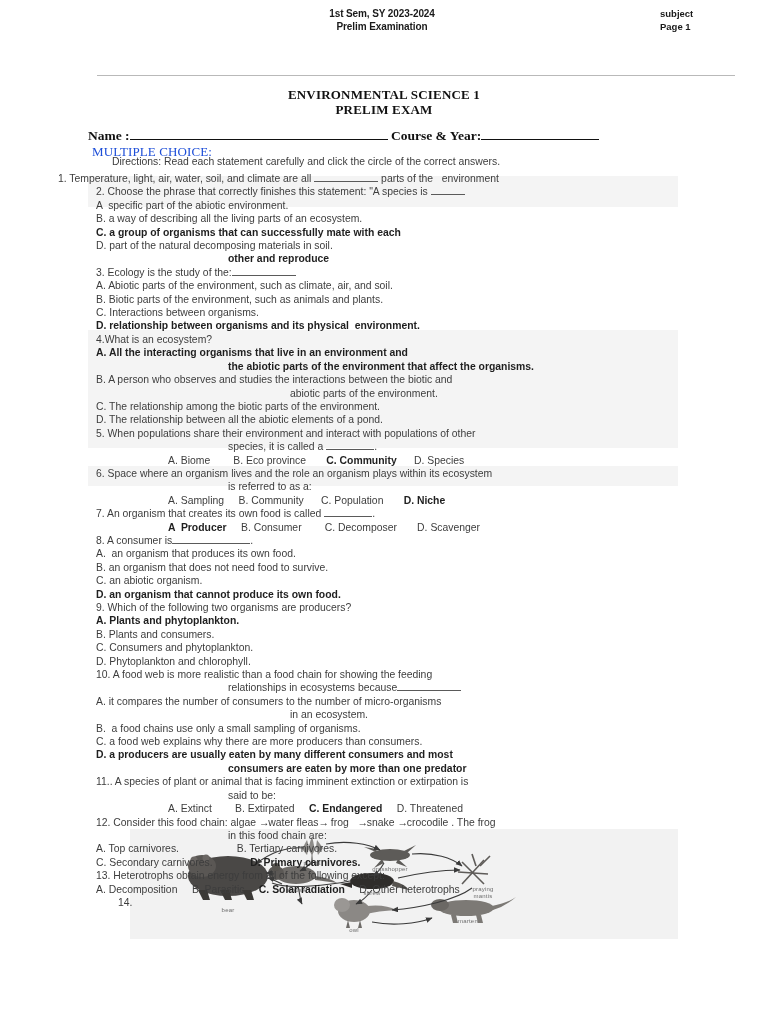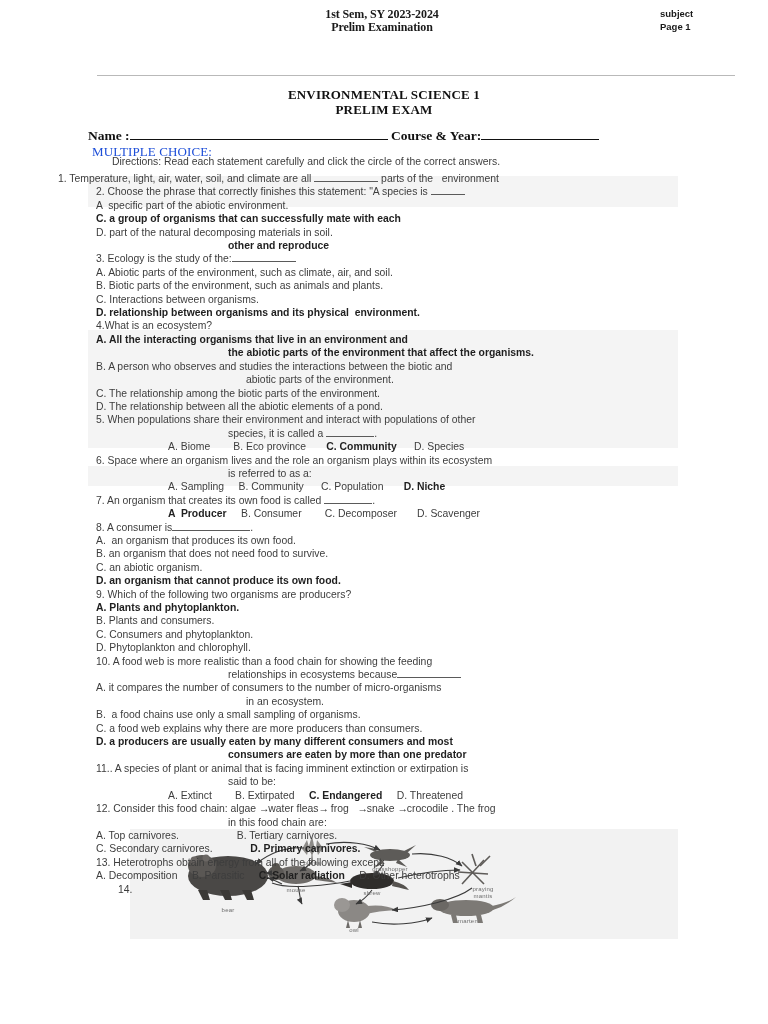--- a/index.html
+++ b/index.html
@@ -23,25 +23,24 @@
     left: 0;
     width: 768px;
     height: 34px;
   }
   .hdr-center {
     position: absolute;
     left: 0;
     width: 764px;
     text-align: center;
     font-weight: bold;
-    font-size: 12px;
+    font-size: 10px;
     line-height: 12.5px;
     letter-spacing: -0.1px;
     color: #1a1a1a;
-    font-family: Liberation Serif, serif;
   }
   .hdr-right {
     position: absolute;
     right: 18px;
     top: 0;
     font-weight: bold;
     font-size: 9.5px;
     line-height: 12.5px;
     color: #1a1a1a;
     width: 90px;
@@ -130,21 +129,21 @@
     position: relative;
     font-size: 10.4px;
     line-height: 13.4px;
     color: #3d3d3d;
     white-space: pre;
   }
   .q    { padding-left: 58px; }
   .q-a  { padding-left: 96px; }
   .opt  { padding-left: 96px; }
   .cont { padding-left: 228px; }
-  .cont2{ padding-left: 246px; }
+  .cont2{ padding-left: 246px; margin-left: 44px; }
   .row  { padding-left: 168px; }
   .b { font-weight: bold; color: #1f1f1f; }
   .u { border-bottom: 1px solid #5a5a5a; display:inline-block; }
   .u10 { width: 64px; }
   .u8  { width: 48px; }
   .u6  { width: 34px; }
   .u12 { width: 78px; }
 
   .arrow { letter-spacing: -1px; }
 
@@ -205,20 +204,21 @@
 <div class="shade" style="left:88px; top:176px;  width:590px; height:31px;"></div>
 <div class="shade" style="left:88px; top:330px;  width:590px; height:118px;"></div>
 <div class="shade" style="left:88px; top:466px;  width:590px; height:20px;"></div>
 
 <div class="qbody">
 
   <div class="line q"><span>1. Temperature, light, air, water, soil, and climate are all </span><span class="u u10"></span><span> parts of the   environment</span></div>
 
   <div class="line q-a"><span>2. Choose the phrase that correctly finishes this statement: "A species is </span><span class="u u6"></span></div>
   <div class="line opt">A  specific part of the abiotic environment.</div>
+  <div class="line opt">B. a way of describing all the living parts of an ecosystem.</div>
   <div class="line opt b">C. a group of organisms that can successfully mate with each</div>
   <div class="line opt">D. part of the natural decomposing materials in soil.</div>
   <div class="line cont b">other and reproduce</div>
 
   <div class="line q-a"><span>3. Ecology is the study of the:</span><span class="u u10"></span></div>
   <div class="line opt">A. Abiotic parts of the environment, such as climate, air, and soil.</div>
   <div class="line opt">B. Biotic parts of the environment, such as animals and plants.</div>
   <div class="line opt">C. Interactions between organisms.</div>
   <div class="line opt b">D. relationship between organisms and its physical  environment.</div>
 

